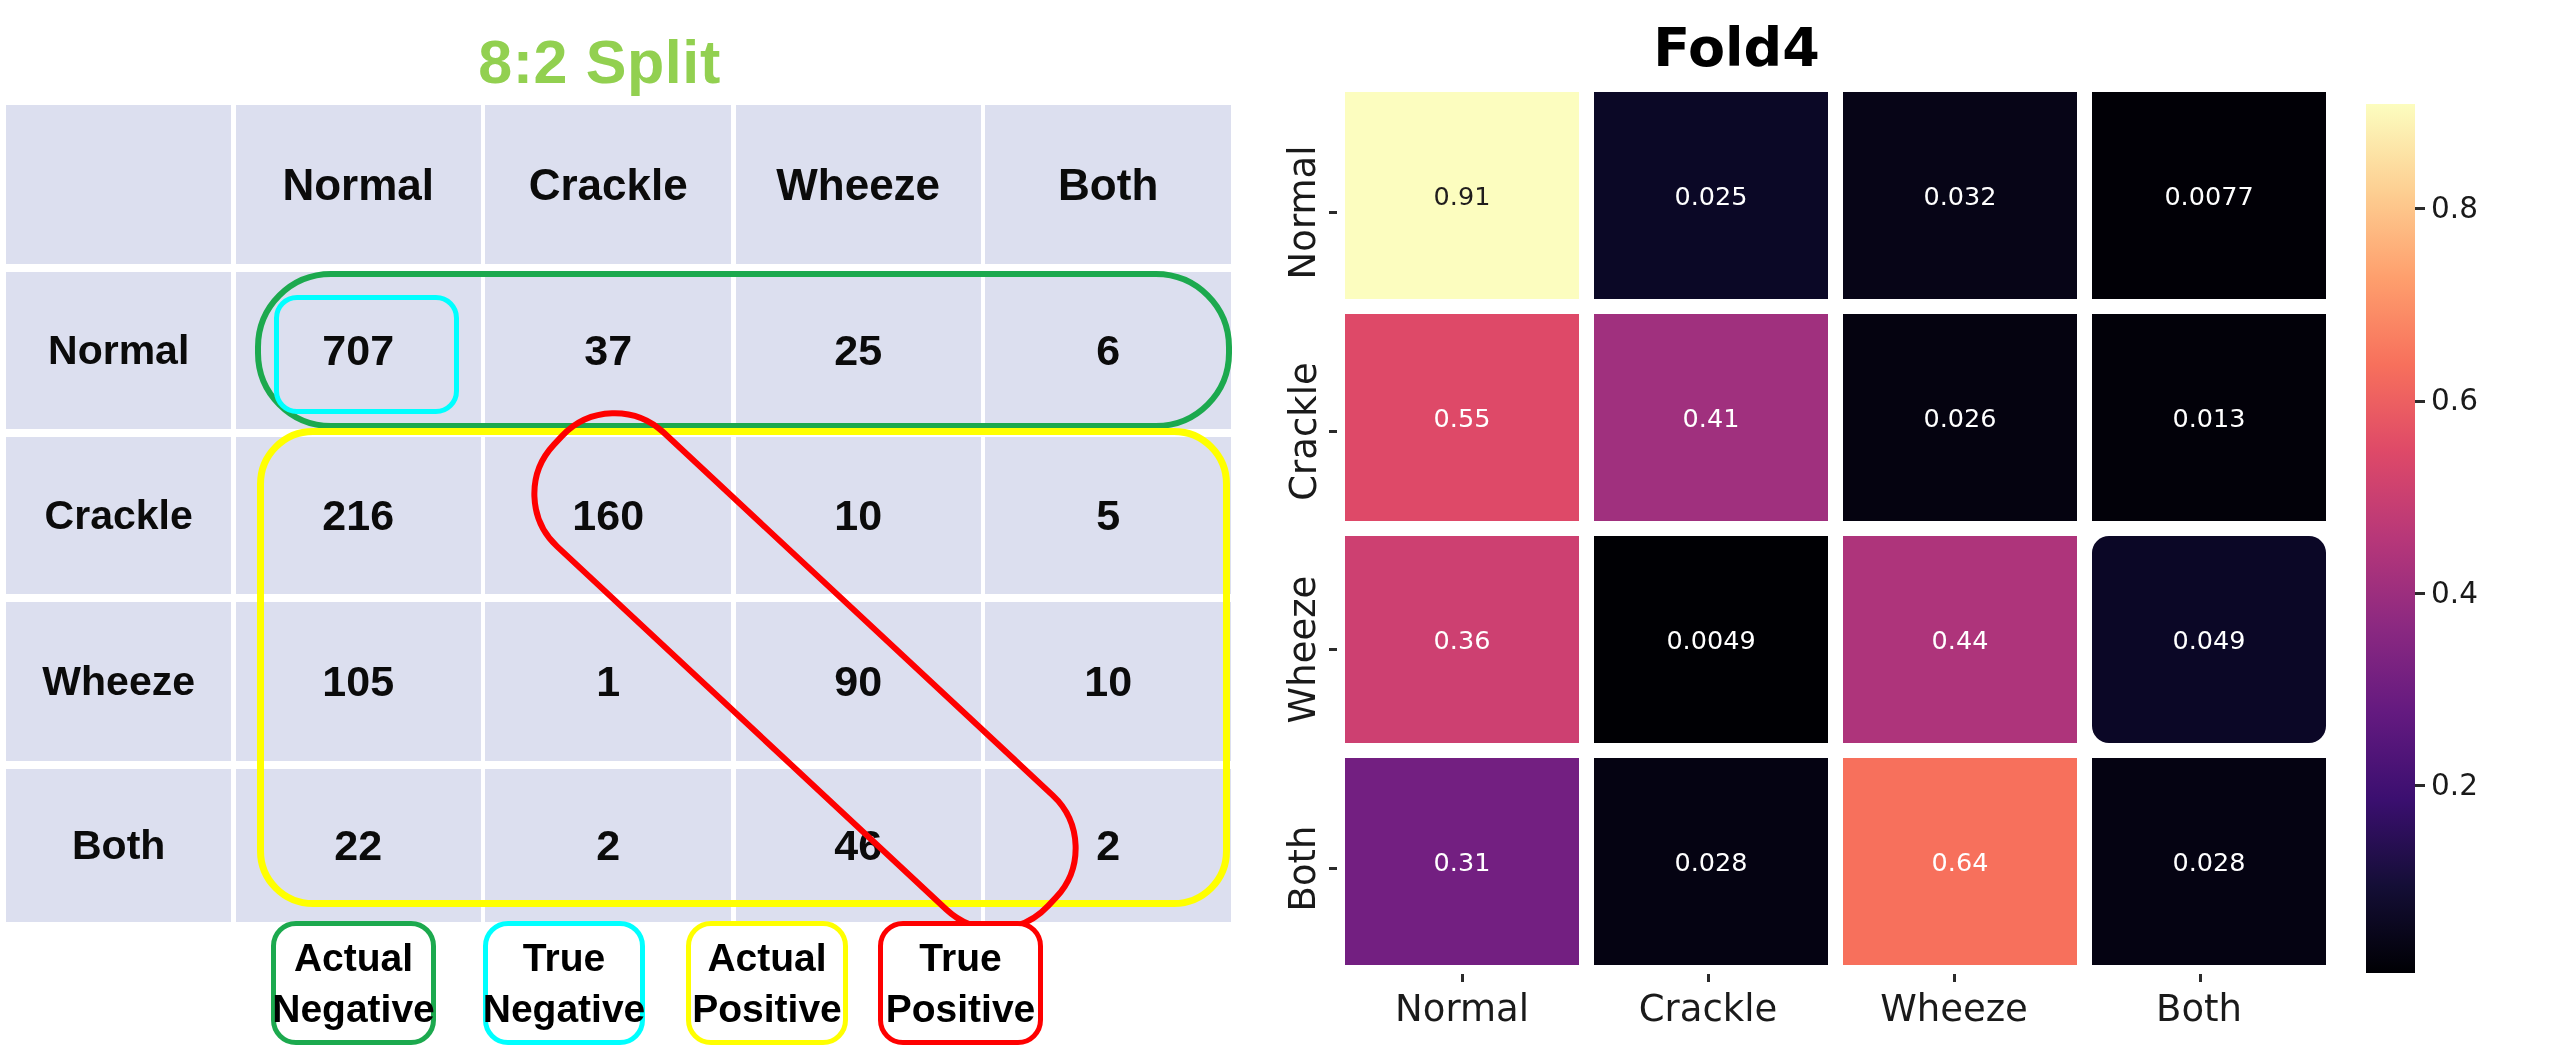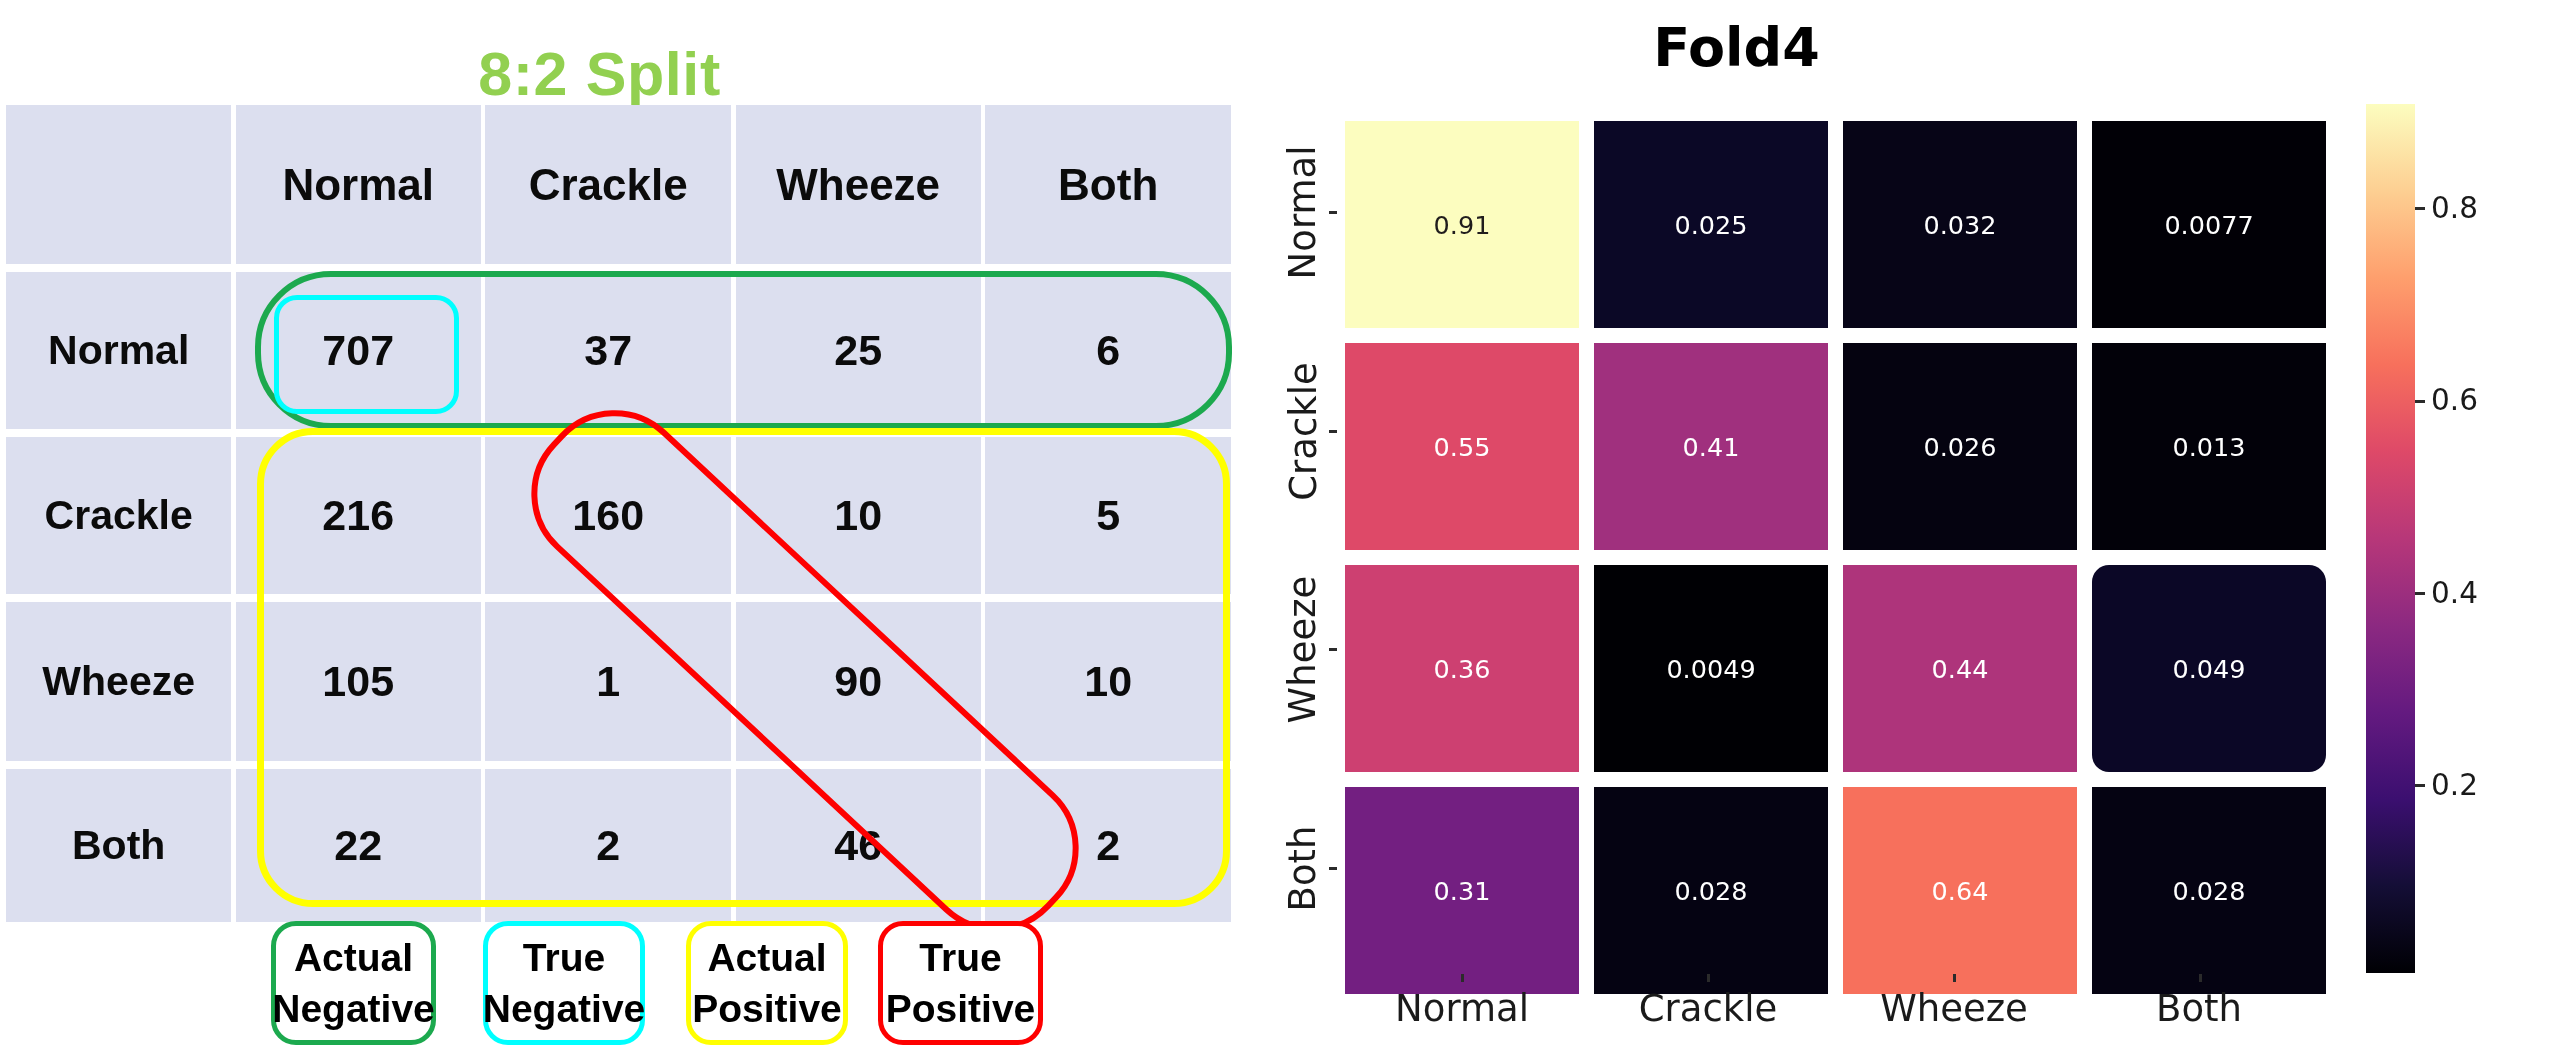--- a/index.html
+++ b/index.html
@@ -35,42 +35,42 @@
               white-space:pre-line;color:#000000;box-sizing:border-box;}
   #lg-0{left:271px;width:165px;}
   #lg-1{left:483px;width:162px;}
   #lg-2{left:686px;width:162px;}
   #lg-3{left:878px;width:165px;}
 
   
   .mpl{font-family:"DejaVu Sans",sans-serif;}
   #hm-title{left:1345px;top:16px;width:783px;text-align:center;
             font-size:54px;font-weight:700;color:#000000;}
-  #heatmap{left:1345px;top:121px;display:grid;
+  #heatmap{left:1345px;top:92px;display:grid;
            grid-template-columns:repeat(4,234px);grid-template-rows:repeat(4,207px);
            column-gap:12px;row-gap:11.4px;background:#ffffff;gap:15px;}
   .hcell{display:flex;align-items:center;justify-content:center;font-size:25.5px;}
   .ylab{width:62px;height:204px;left:1272px;display:flex;align-items:center;justify-content:center;}
   .ylab span{transform:rotate(-90deg);white-space:nowrap;font-size:37px;color:#1a1a1a;}
   .xlab{top:987px;width:238px;text-align:center;font-size:37px;color:#1a1a1a;}
   .ytick{left:1329px;width:8px;height:2.8px;background:#2b2b2b;}
   .xtick{top:974px;width:2.8px;height:8px;background:#2b2b2b;}
   #colorbar{left:2366px;top:104px;width:49px;height:869px;
             background:linear-gradient(to bottom,
               #fcfdbf 0%, #fdcf92 10%, #fe9f6d 20%, #f7705c 30%, #de4968 40%,
               #b73779 50%, #8c2981 60%, #641a80 70%, #3b0f70 80%, #140e36 90%, #000004 100%);}
   .cbtick{left:2415px;width:10.2px;height:2.8px;background:#2b2b2b;}
   .cblab{left:2431px;width:97px;height:41px;line-height:41px;font-size:29.5px;color:#1a1a1a;}
 </style>
 </head>
 <body>
 
 <div id="canvas">
 
-  <div class="abs" id="lp-title" style="color: rgb(146, 208, 80); margin-top: 12px;">8:2 Split</div>
+  <div class="abs" id="lp-title" style="color: rgb(146, 208, 80);">8:2 Split</div>
 
   <div class="abs" id="cm-table">
     <div class="lcell"></div>
     <div class="lcell lhead">Normal</div>
     <div class="lcell lhead">Crackle</div>
     <div class="lcell lhead">Wheeze</div>
     <div class="lcell lhead">Both</div>
 
     <div class="lcell lrow">Normal</div>
     <div class="lcell lval">707</div>

